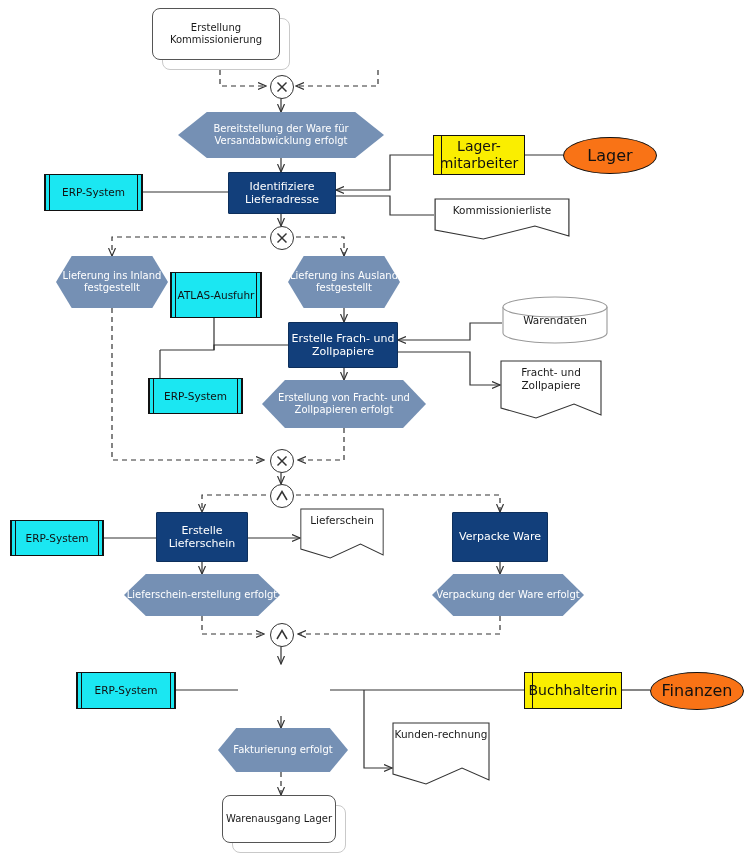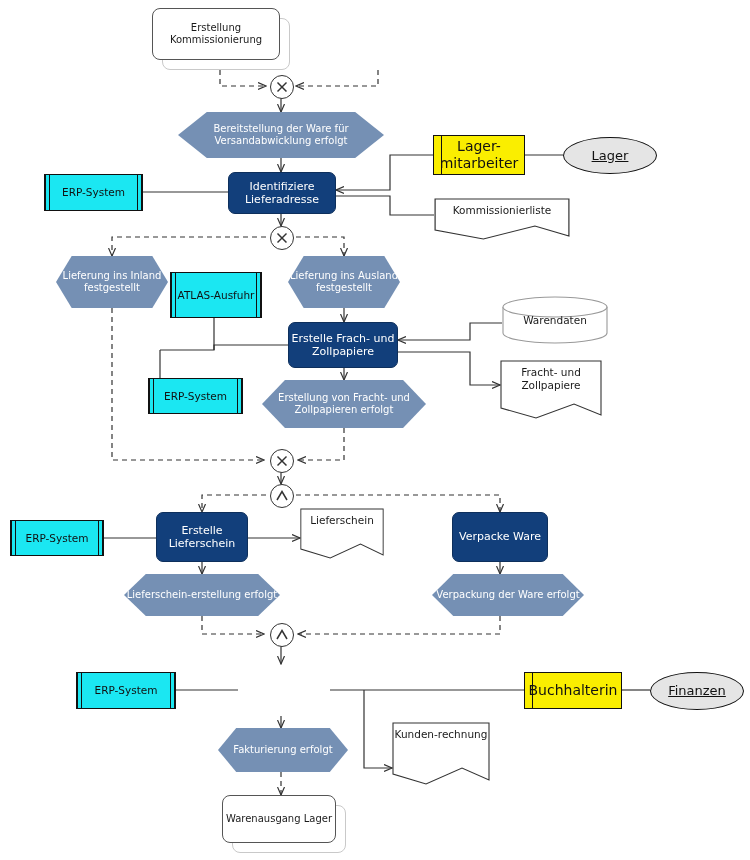--- a/index.html
+++ b/index.html
@@ -4,21 +4,21 @@
 <style>
   html,body{margin:0;padding:0;background:#ffffff;}
   body{font-family:"DejaVu Sans", sans-serif;}
   #canvas{position:relative;width:750px;height:860px;overflow:hidden;background:#fff;}
   #wires{position:absolute;left:0;top:0;width:750px;height:860px;pointer-events:none;}
 
   .node{position:absolute;box-sizing:border-box;display:flex;align-items:center;
         justify-content:center;text-align:center;line-height:1.22;}
 
   
-  .fn{background:#123F7B;color:#ffffff;border-radius:7px;font-size:11px;
+  .fn{background:#123F7B;color:#ffffff;border-radius:1px;font-size:11px;
       border:1px solid #0d2f5c;z-index:5;}
 
   
   .ev{background:#7590B4;color:#ffffff;font-size:10px;z-index:4;
       clip-path:polygon(14% 0%,86% 0%,100% 50%,86% 100%,14% 100%,0% 50%);}
 
   
   .pi{z-index:5;}
   .pi .front{position:absolute;left:0;top:0;right:10px;bottom:10px;background:#fff;
      border:1.6px solid #555;border-radius:8px;display:flex;align-items:center;
@@ -30,22 +30,22 @@
   .app{background:#1BE7F2;border:1.6px solid #111;color:#111;font-size:10.5px;z-index:5;
        background-image:linear-gradient(to right,#111 0 1px,transparent 1px 4px,#111 4px 5px,
                         transparent 5px calc(100% - 5px),#111 calc(100% - 5px) calc(100% - 4px),
                         transparent calc(100% - 4px) calc(100% - 1px),#111 calc(100% - 1px) 100%);}
 
   
   .org{background:#FAEE00;border:1.6px solid #111;color:#111;font-size:14px;z-index:5;
        background-image:linear-gradient(to right,transparent 0 7px,#111 7px 8px,transparent 8px 100%);}
 
   
-  .ell{background:#e5e5e5;border:1.6px solid #111;color:#111;font-size:13px;
-       border-radius:50%;z-index:5;text-decoration:underline;}
+  .ell{background:#f97316;border:1.6px solid #111;color:#111;font-size:16px;
+       border-radius:50%;z-index:5;}
 
   
   .doc{z-index:5;}
   .doc .dsvg{position:absolute;left:0;top:0;width:100%;height:100%;}
   .doc .dtxt{position:absolute;left:0;right:0;top:6px;text-align:center;font-size:10.5px;
      color:#1a1a1a;line-height:1.25;}
 
   
   .db{z-index:5;}
   .db .dbsvg{position:absolute;left:0;top:0;width:100%;height:100%;}

